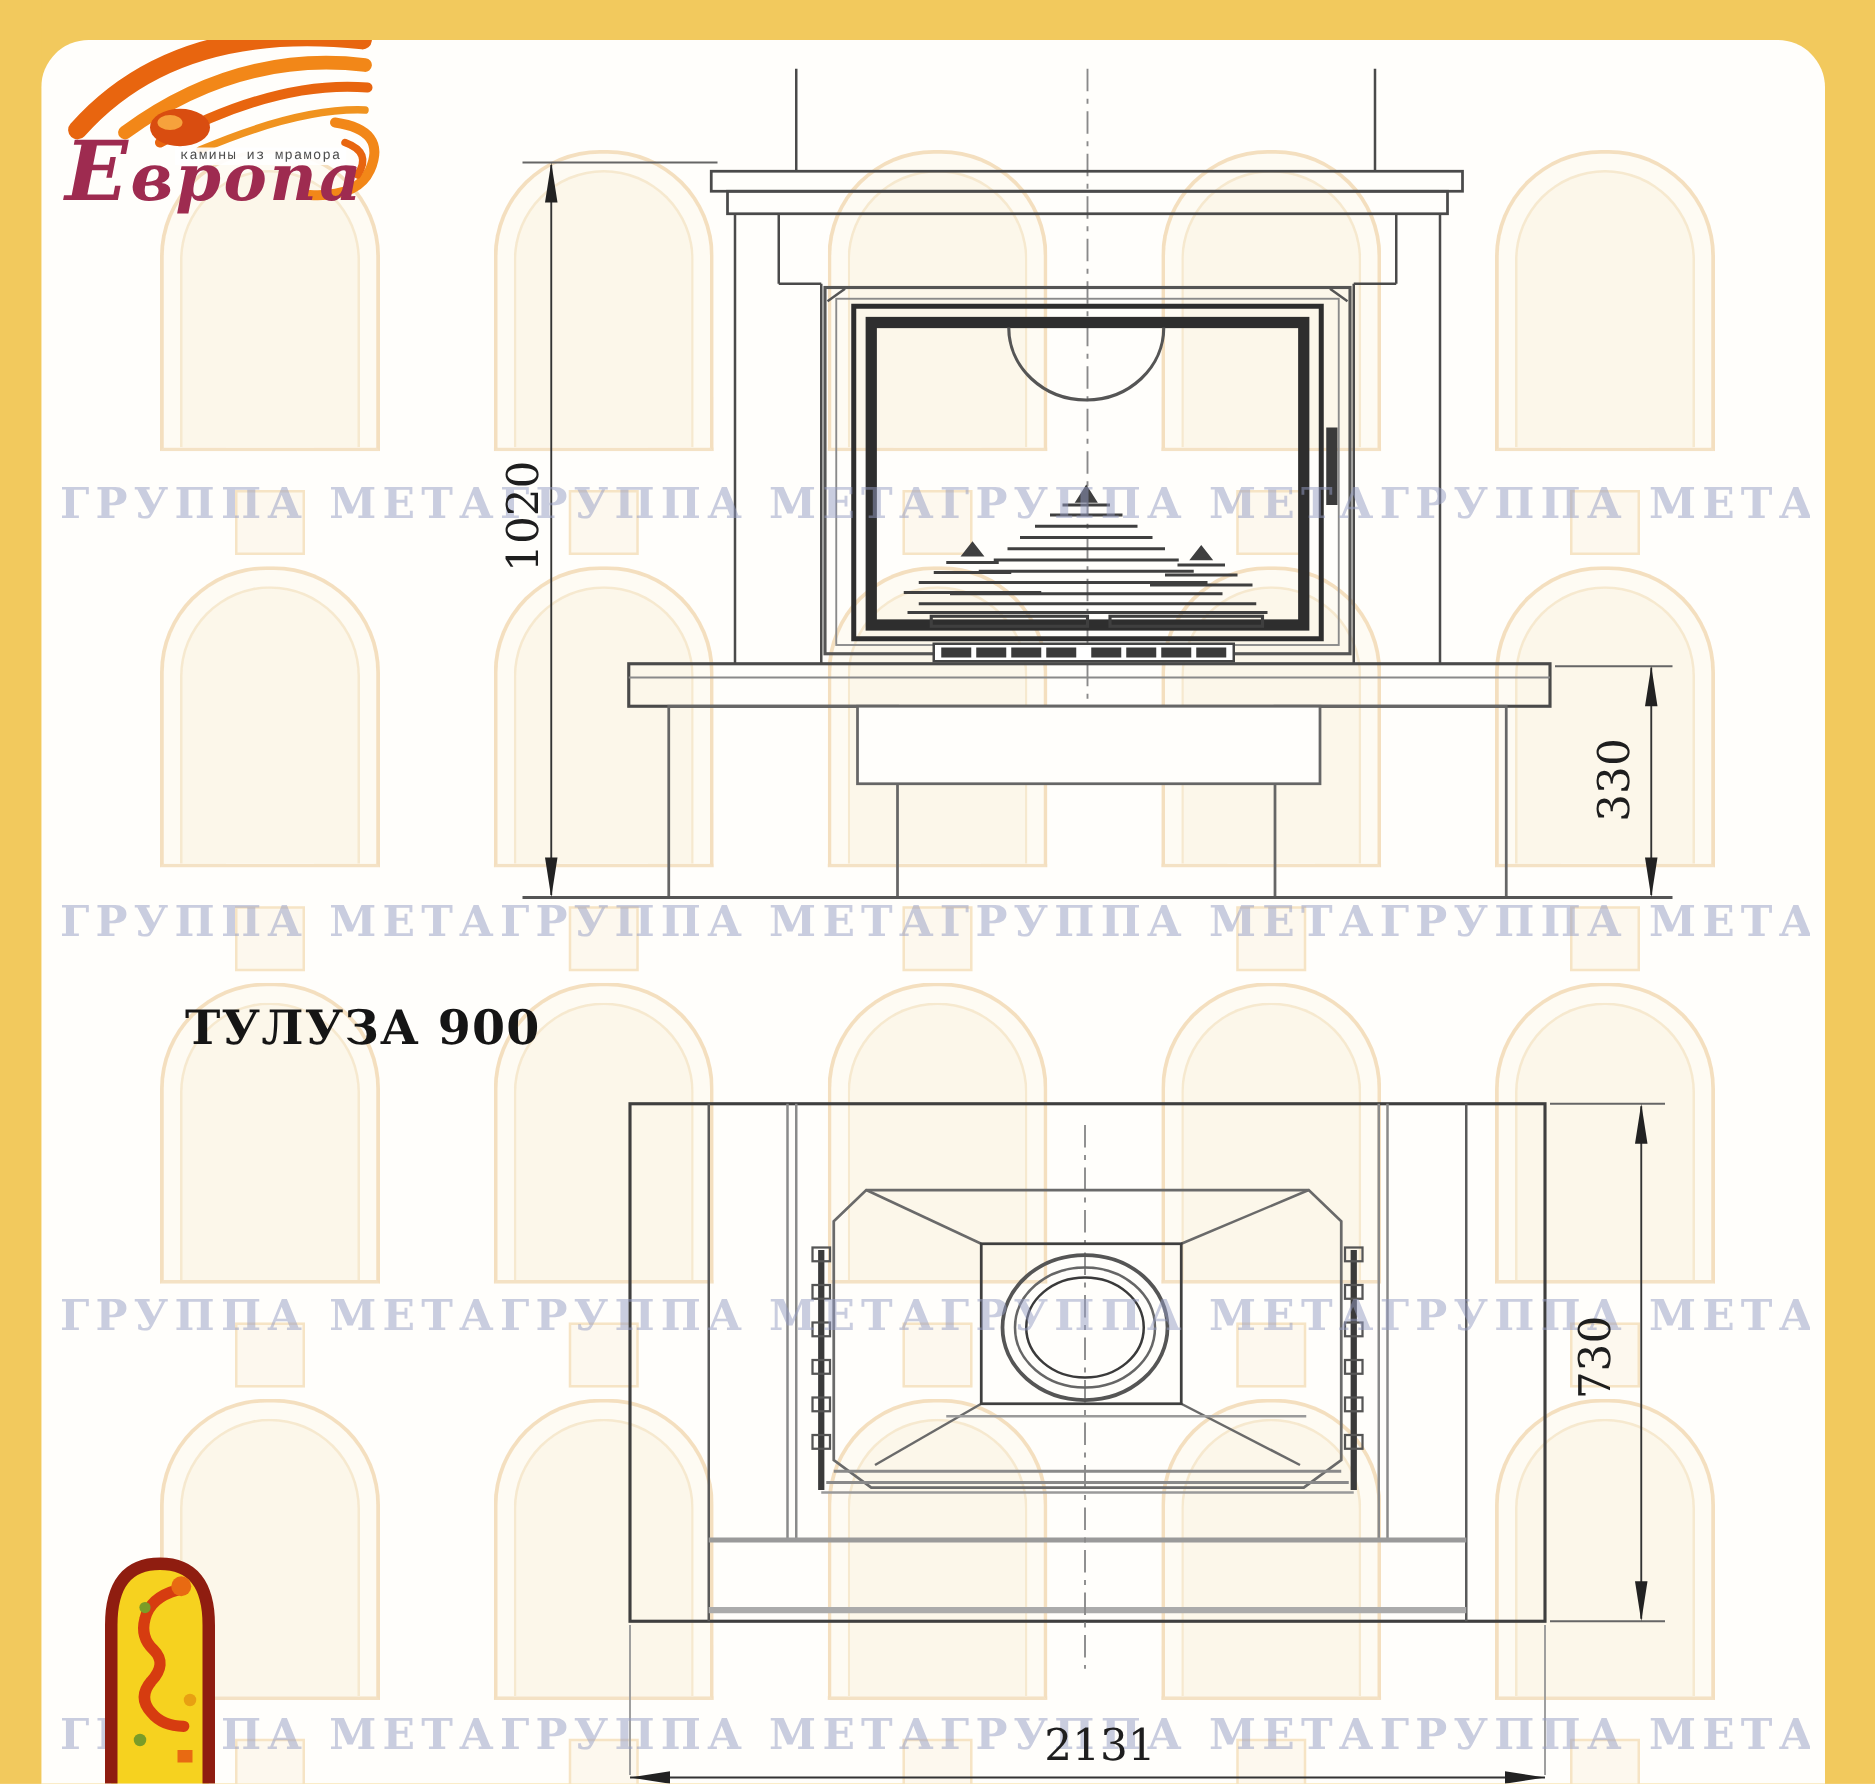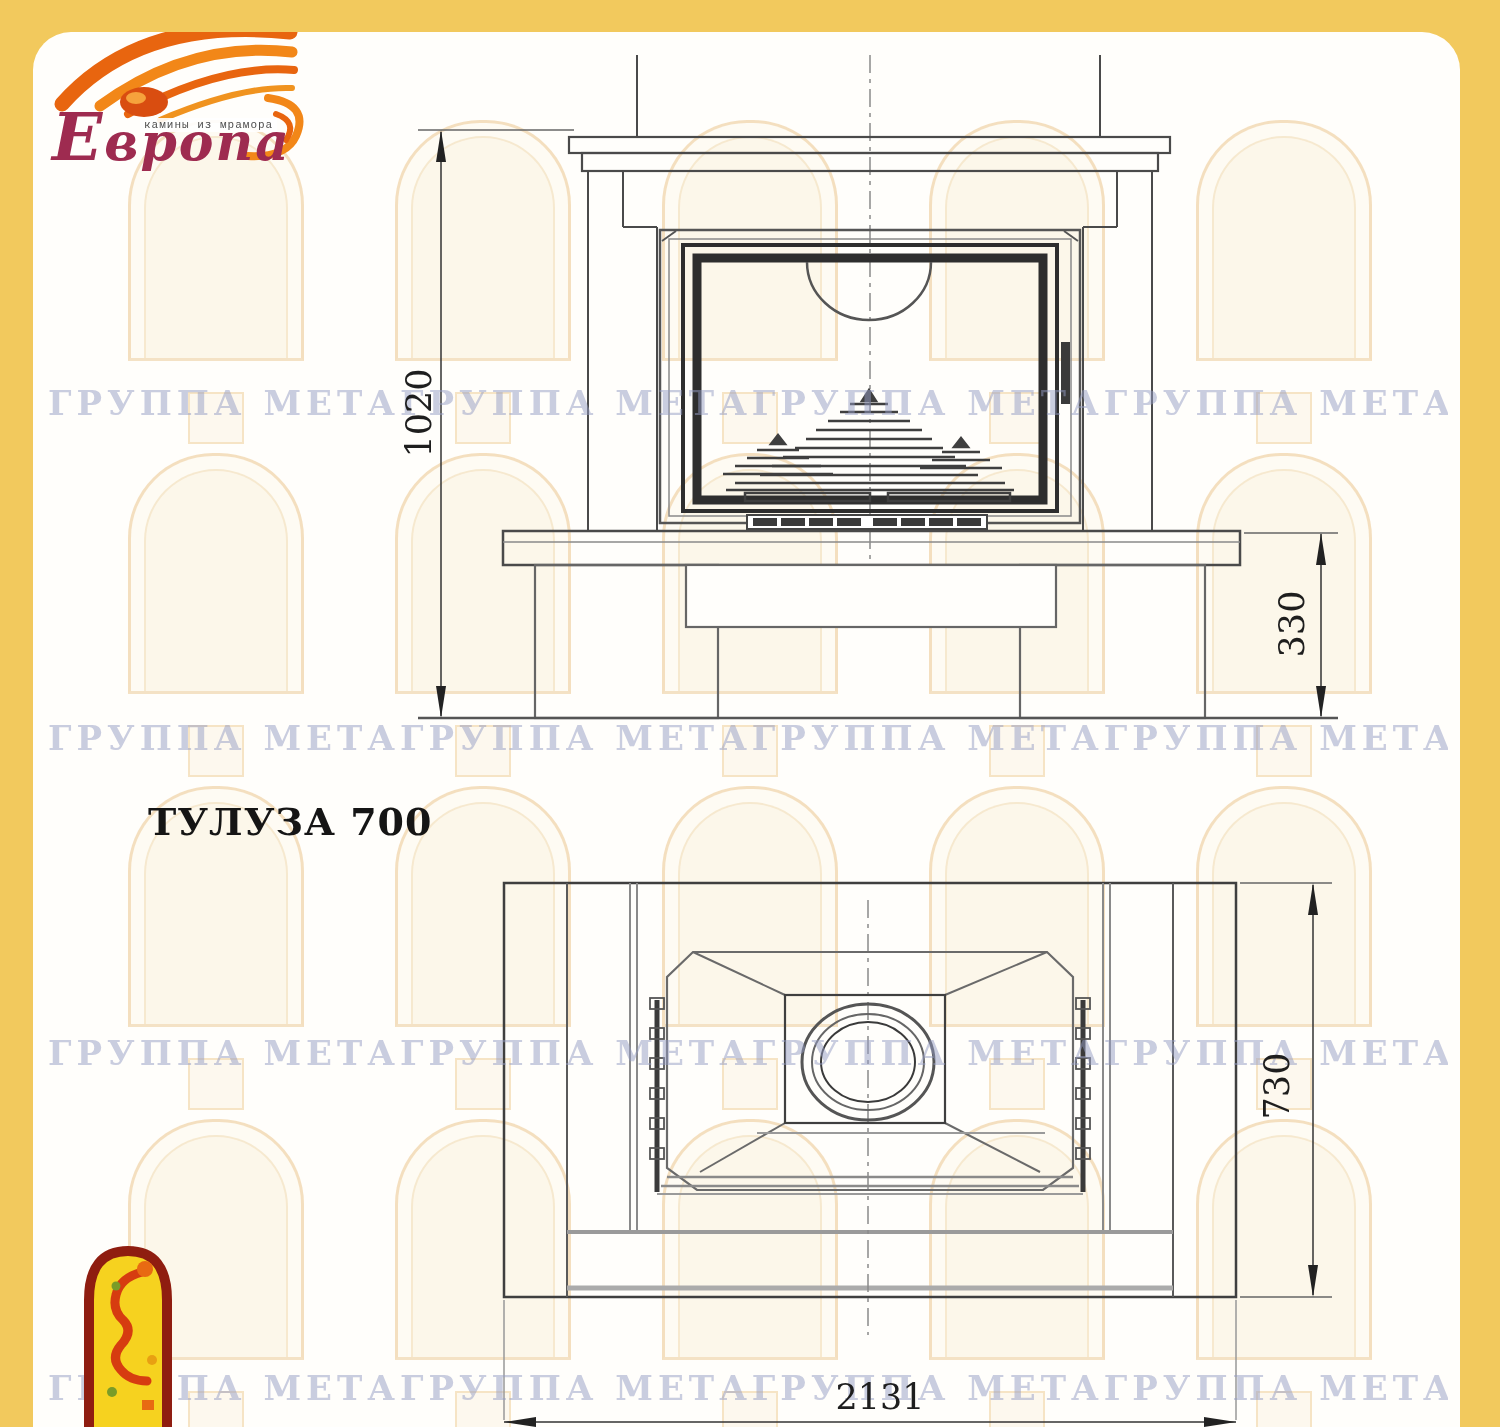--- a/index.html
+++ b/index.html
@@ -148,21 +148,21 @@
         <path d="M228 96 q42 6 28 38 q-10 22 -48 20" stroke="#f28718" stroke-width="8"></path>
         <path d="M236 112 q22 8 10 26" stroke="#e8650f" stroke-width="6"></path>
       </g>
       <ellipse cx="104" cy="100" rx="24" ry="15" fill="#d94d10"></ellipse>
       <ellipse cx="96" cy="96" rx="10" ry="6" fill="#f6a23c"></ellipse>
     </svg>
     <div class="brand">Европа</div>
     <div class="tagline">камины из мрамора</div>
   </div>
 
-  <div class="title">ТУЛУЗА 700</div>
+  <div class="title">ТУЛУЗА 900</div>
 
   <svg class="draw" style="left:390px;top:40px;" width="960" height="700" viewBox="390 40 960 700">
 
     <g stroke="#4a4a4a" stroke-width="2">
       <line x1="637" y1="55" x2="637" y2="137"></line>
       <line x1="1100" y1="55" x2="1100" y2="137"></line>
     </g>
 
     <line x1="870" y1="55" x2="870" y2="562" stroke="#8a8a8a" stroke-width="1.5" stroke-dasharray="18 6 4 6"></line>
 

